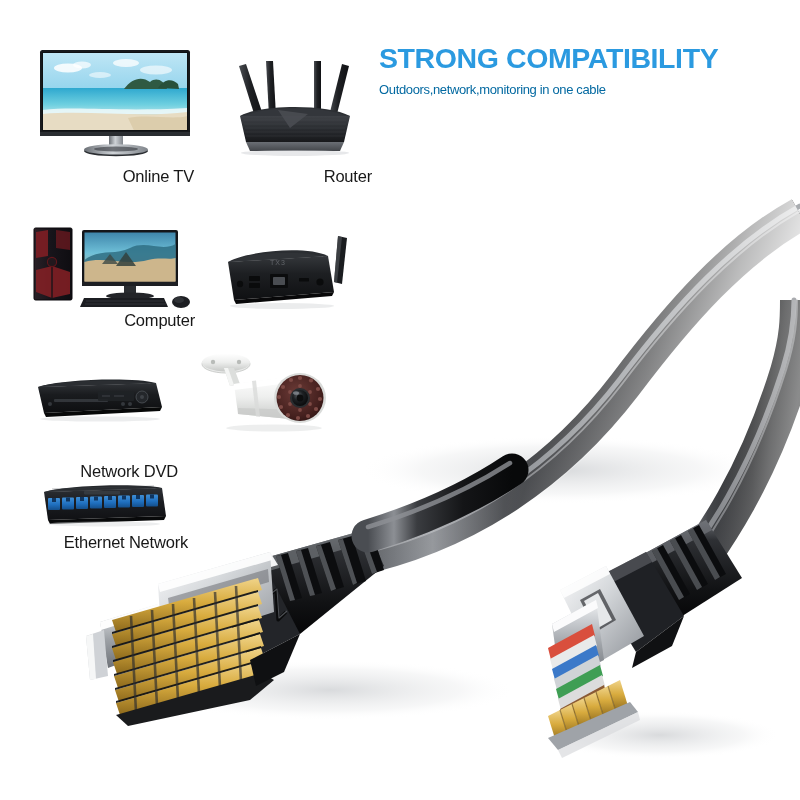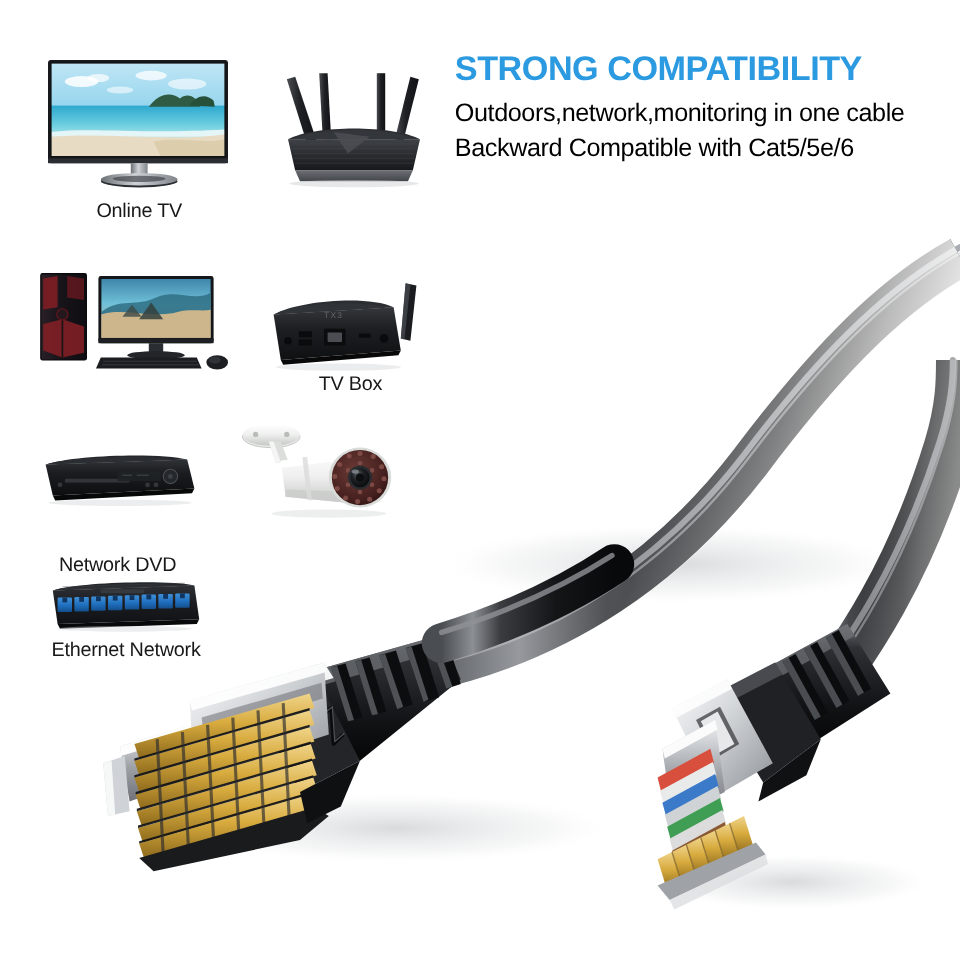--- a/index.html
+++ b/index.html
@@ -27,36 +27,36 @@
     width: 410px;
   }
   #headline {
     font-size: 28.5px;
     font-weight: bold;
     letter-spacing: -0.4px;
     line-height: 1.0;
     white-space: nowrap;
   }
   .subline {
-    font-size: 21px;
-    color: #000000;
+    font-size: 13px;
+    color: #0369a1;
     line-height: 1.31;
     letter-spacing: -0.35px;
     white-space: nowrap;
     margin-top: 2px;
   }
 
   
   .dev-label {
     position: absolute;
     font-size: 16.5px;
     color: #181818;
     letter-spacing: -0.2px;
     white-space: nowrap;
-    text-align: center;
+    text-align: right;
   }
 
   
   .device {
     position: absolute;
   }
   .device svg { display: block; overflow: visible; }
 
   
   #cable-layer {
@@ -297,21 +297,20 @@
 
         <path d="M 548,738 L 630,702 L 638,712 L 558,750 Z" fill="#9fa3a8"></path>
         <path d="M 558,750 L 638,712 L 640,720 L 562,758 Z" fill="#d8dadd" opacity="0.7"></path>
       </g>
     </g>
   </svg>
 
   <div id="headline-block">
     <div id="headline" style="color:#2b9ae0;">STRONG COMPATIBILITY</div>
     <div class="subline" style="margin-top:8px;">Outdoors,network,monitoring in one cable</div>
-    <div class="subline">Backward Compatible with Cat5/5e/6</div>
   </div>
 
   <div class="device" style="left:38px; top:48px;">
     <svg width="156" height="110" viewBox="0 0 156 110">
       <defs>
         <linearGradient id="tvSky" x1="0" y1="0" x2="0" y2="1">
           <stop offset="0%" stop-color="#bfe6f5"></stop>
             <stop offset="55%" stop-color="#8fd2ec"></stop>
           <stop offset="100%" stop-color="#cfe9f0"></stop>
         </linearGradient>
@@ -394,20 +393,21 @@
         <line x1="22" y1="72" x2="124" y2="72"></line>
         <line x1="23" y1="76" x2="123" y2="76"></line>
         <line x1="23" y1="80" x2="123" y2="80"></line>
         <line x1="24" y1="84" x2="122" y2="84"></line>
       </g>
 
       <path d="M 24,90 L 122,90 L 118,99 L 28,99 Z" fill="url(#rtBase)"></path>
       <ellipse cx="73" cy="101" rx="54" ry="3" fill="#cfd2d5" opacity="0.5"></ellipse>
     </svg>
   </div>
+  <div class="dev-label" style="left:222px; top:167px; width:150px;">Router</div>
 
   <div class="device" style="left:30px; top:222px;">
     <svg width="165" height="88" viewBox="0 0 165 88">
       <defs>
         <linearGradient id="twG" x1="0" y1="0" x2="1" y2="0">
           <stop offset="0%" stop-color="#2a2026"></stop>
             <stop offset="45%" stop-color="#17141a"></stop>
           <stop offset="100%" stop-color="#0e0d11"></stop>
         </linearGradient>
         <linearGradient id="pcScreen" x1="0" y1="0" x2="0" y2="1">
@@ -444,20 +444,21 @@
         <g stroke="#3b3e43" stroke-width="0.7">
           <line x1="56" y1="79" x2="134" y2="79"></line>
           <line x1="55" y1="82" x2="136" y2="82"></line>
         </g>
       </g>
 
       <ellipse cx="151" cy="80" rx="9" ry="6" fill="#1c1e22"></ellipse>
       <ellipse cx="149" cy="78" rx="5" ry="3" fill="#34373c" opacity="0.8"></ellipse>
     </svg>
   </div>
+  <div class="dev-label" style="left:30px; top:311px; width:165px;">Computer</div>
 
   <div class="device" style="left:216px; top:230px;">
     <svg width="152" height="82" viewBox="0 0 152 82">
       <defs>
         <linearGradient id="boxG" x1="0" y1="0" x2="0" y2="1">
           <stop offset="0%" stop-color="#34373b"></stop>
             <stop offset="40%" stop-color="#1d1f22"></stop>
           <stop offset="100%" stop-color="#0f1012"></stop>
         </linearGradient>
       </defs>
@@ -477,21 +478,20 @@
         <rect x="33" y="53" width="11" height="5" rx="0.8" fill="#0a0b0c"></rect>
         <rect x="54" y="44" width="18" height="14" rx="1" fill="#0b0c0d"></rect>
         <rect x="57" y="47" width="12" height="8" rx="0.8" fill="#4a4d52"></rect>
         <rect x="83" y="48" width="10" height="3.4" rx="0.6" fill="#0a0b0c"></rect>
         <circle cx="104" cy="52" r="3.6" fill="#0a0b0c"></circle>
       </g>
       <path d="M 18,70 L 118,62 L 116,66 L 20,74 Z" fill="#080809"></path>
       <ellipse cx="66" cy="76" rx="52" ry="3" fill="#d2d5d8" opacity="0.45"></ellipse>
     </svg>
   </div>
-  <div class="dev-label" style="left:216px; top:311px; width:152px;">TV Box</div>
 
   <div class="device" style="left:32px; top:373px;">
     <svg width="134" height="50" viewBox="0 0 134 50">
       <defs>
         <linearGradient id="dvdG" x1="0" y1="0" x2="0" y2="1">
           <stop offset="0%" stop-color="#303337"></stop>
             <stop offset="38%" stop-color="#1a1c1f"></stop>
           <stop offset="100%" stop-color="#0d0e10"></stop>
         </linearGradient>
       </defs>

